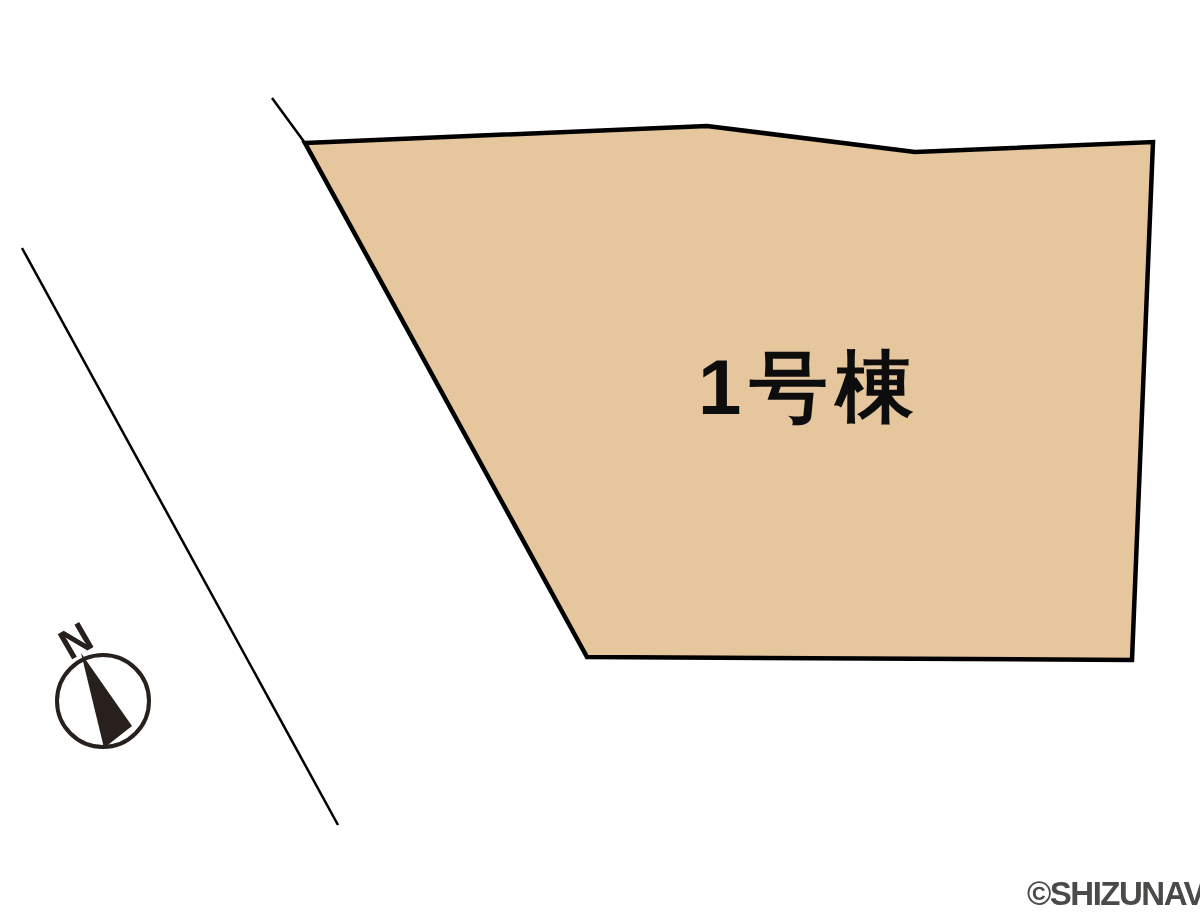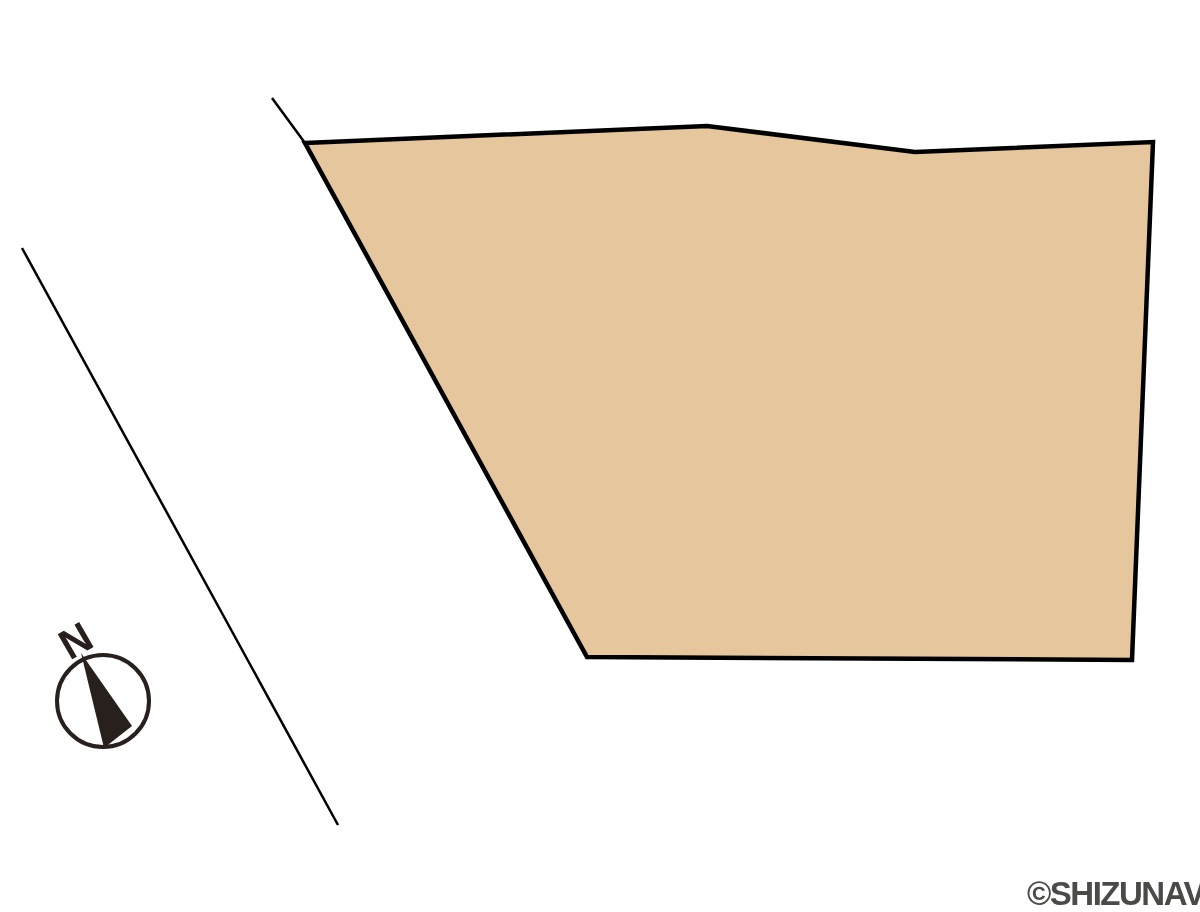--- a/index.html
+++ b/index.html
@@ -63,16 +63,17 @@
 
     <polygon points="305,143 707,126 915,152 1153,142 1132,660 587,657" stroke-width="4.5" stroke-linejoin="miter" stroke="#000000" fill="#e5c69d"></polygon>
 
     <g>
       <circle cx="103" cy="701" r="46" fill="none" stroke-width="4" stroke="#27201c"></circle>
       <polygon points="81,653 132,726 104,748" fill="#27201c"></polygon>
       <text x="76" y="655" text-anchor="middle" class="compass-n" transform="rotate(-30 76 641)" fill="#27201c">N</text>
     </g>
   </svg>
 
+  <div class="plot-label">1号棟</div>
 
   <div class="watermark">©SHIZUNAVI</div>
 
 </div>
 
 </body></html>

